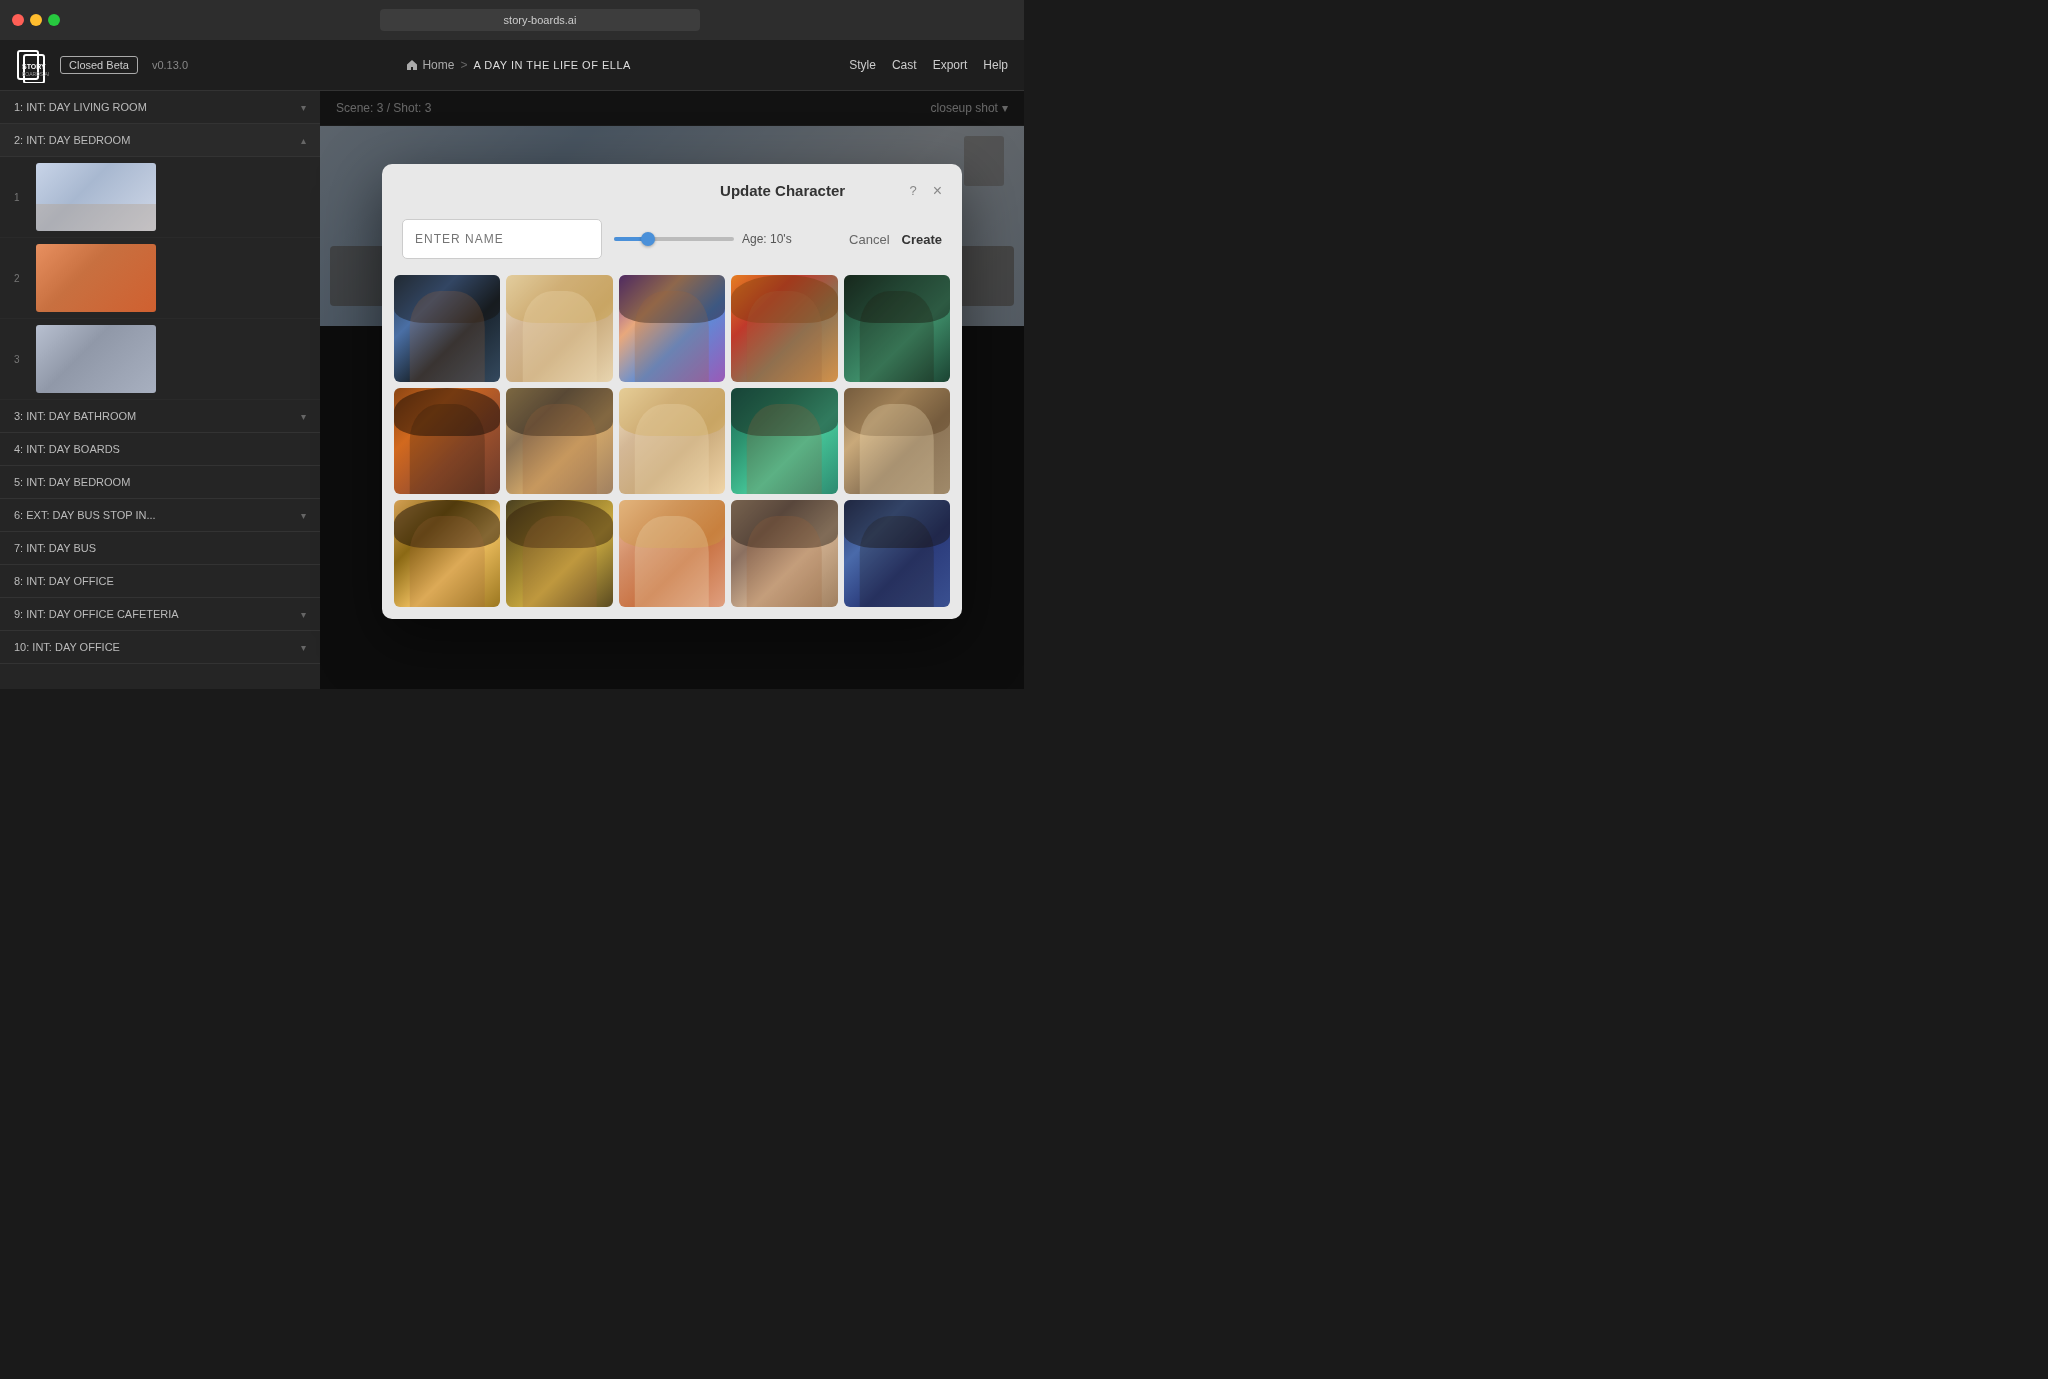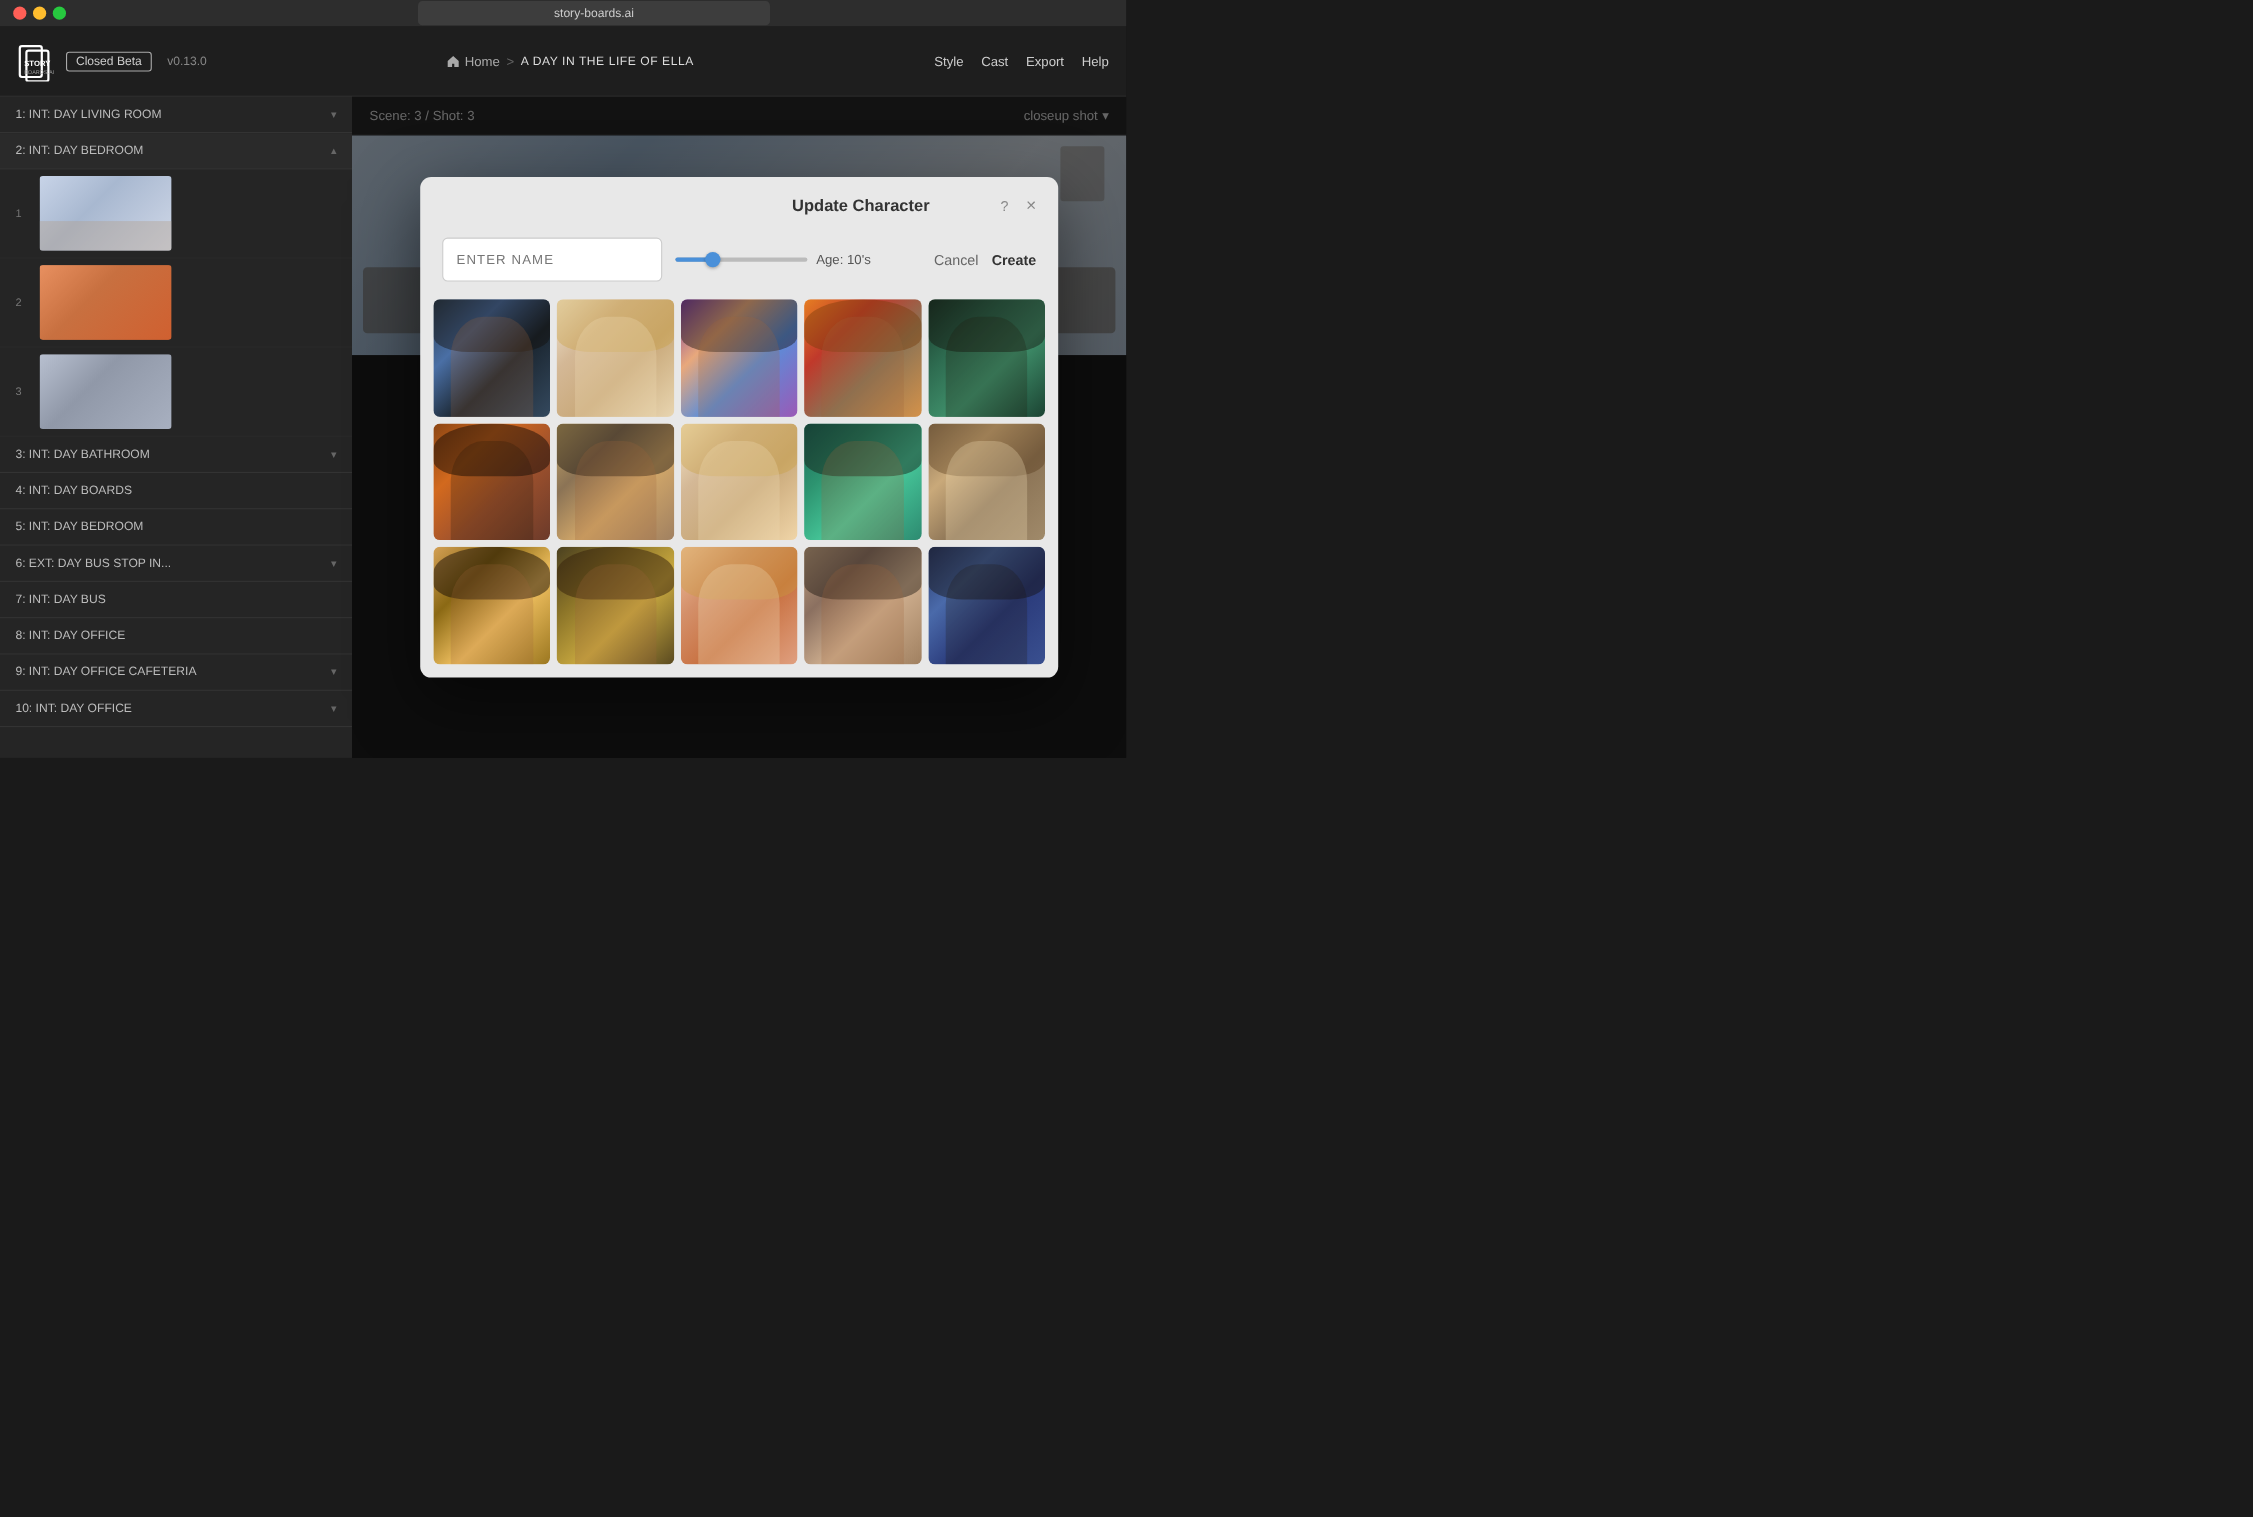--- a/index.html
+++ b/index.html
@@ -8,21 +8,21 @@
       background: #1a1a1a;
       width: 1024px;
       height: 689px;
       overflow: hidden;
       position: relative;
     }
 
     
     .browser-chrome {
       background: #2d2d2d;
-      height: 24px;
+      height: 40px;
       display: flex;
       align-items: center;
       padding: 4px 12px;
       gap: 8px;
     }
     .traffic-lights { display: flex; gap: 6px; }
     .traffic-light {
       width: 12px; height: 12px;
       border-radius: 50%;
     }
@@ -41,21 +41,21 @@
       justify-content: center;
     }
     .address-text {
       color: #ccc;
       font-size: 11px;
     }
 
     
     .app-header {
       background: #1e1e1e;
-      height: 64px;
+      height: 51px;
       display: flex;
       align-items: center;
       padding: 0 16px;
       border-bottom: 1px solid #333;
     }
     .logo-area {
       display: flex;
       align-items: center;
       gap: 8px;
     }

